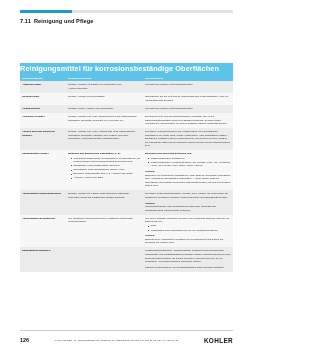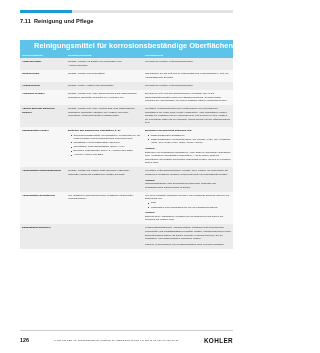--- a/index.html
+++ b/index.html
@@ -58,26 +58,27 @@
   
   .table-wrap {
     position: absolute;
     left: 20px;
     top: 40px;
     width: 213px;
   }
   .tbl-title {
     background: #5ec3e8;
     color: #ffffff;
-    text-align: right;
+    text-align: left;
     font-size: 7.4px;
     font-weight: bold;
     letter-spacing: 0.05px;
     padding: 2.2px 0 2.6px;
     line-height: 1;
+    margin-top: 23px;
   }
   table.maintbl {
     width: 100%;
     border-collapse: collapse;
     table-layout: fixed;
   }
   table.maintbl th {
     background: #5ec3e8;
     color: #ffffff;
     font-size: 2.5px;

